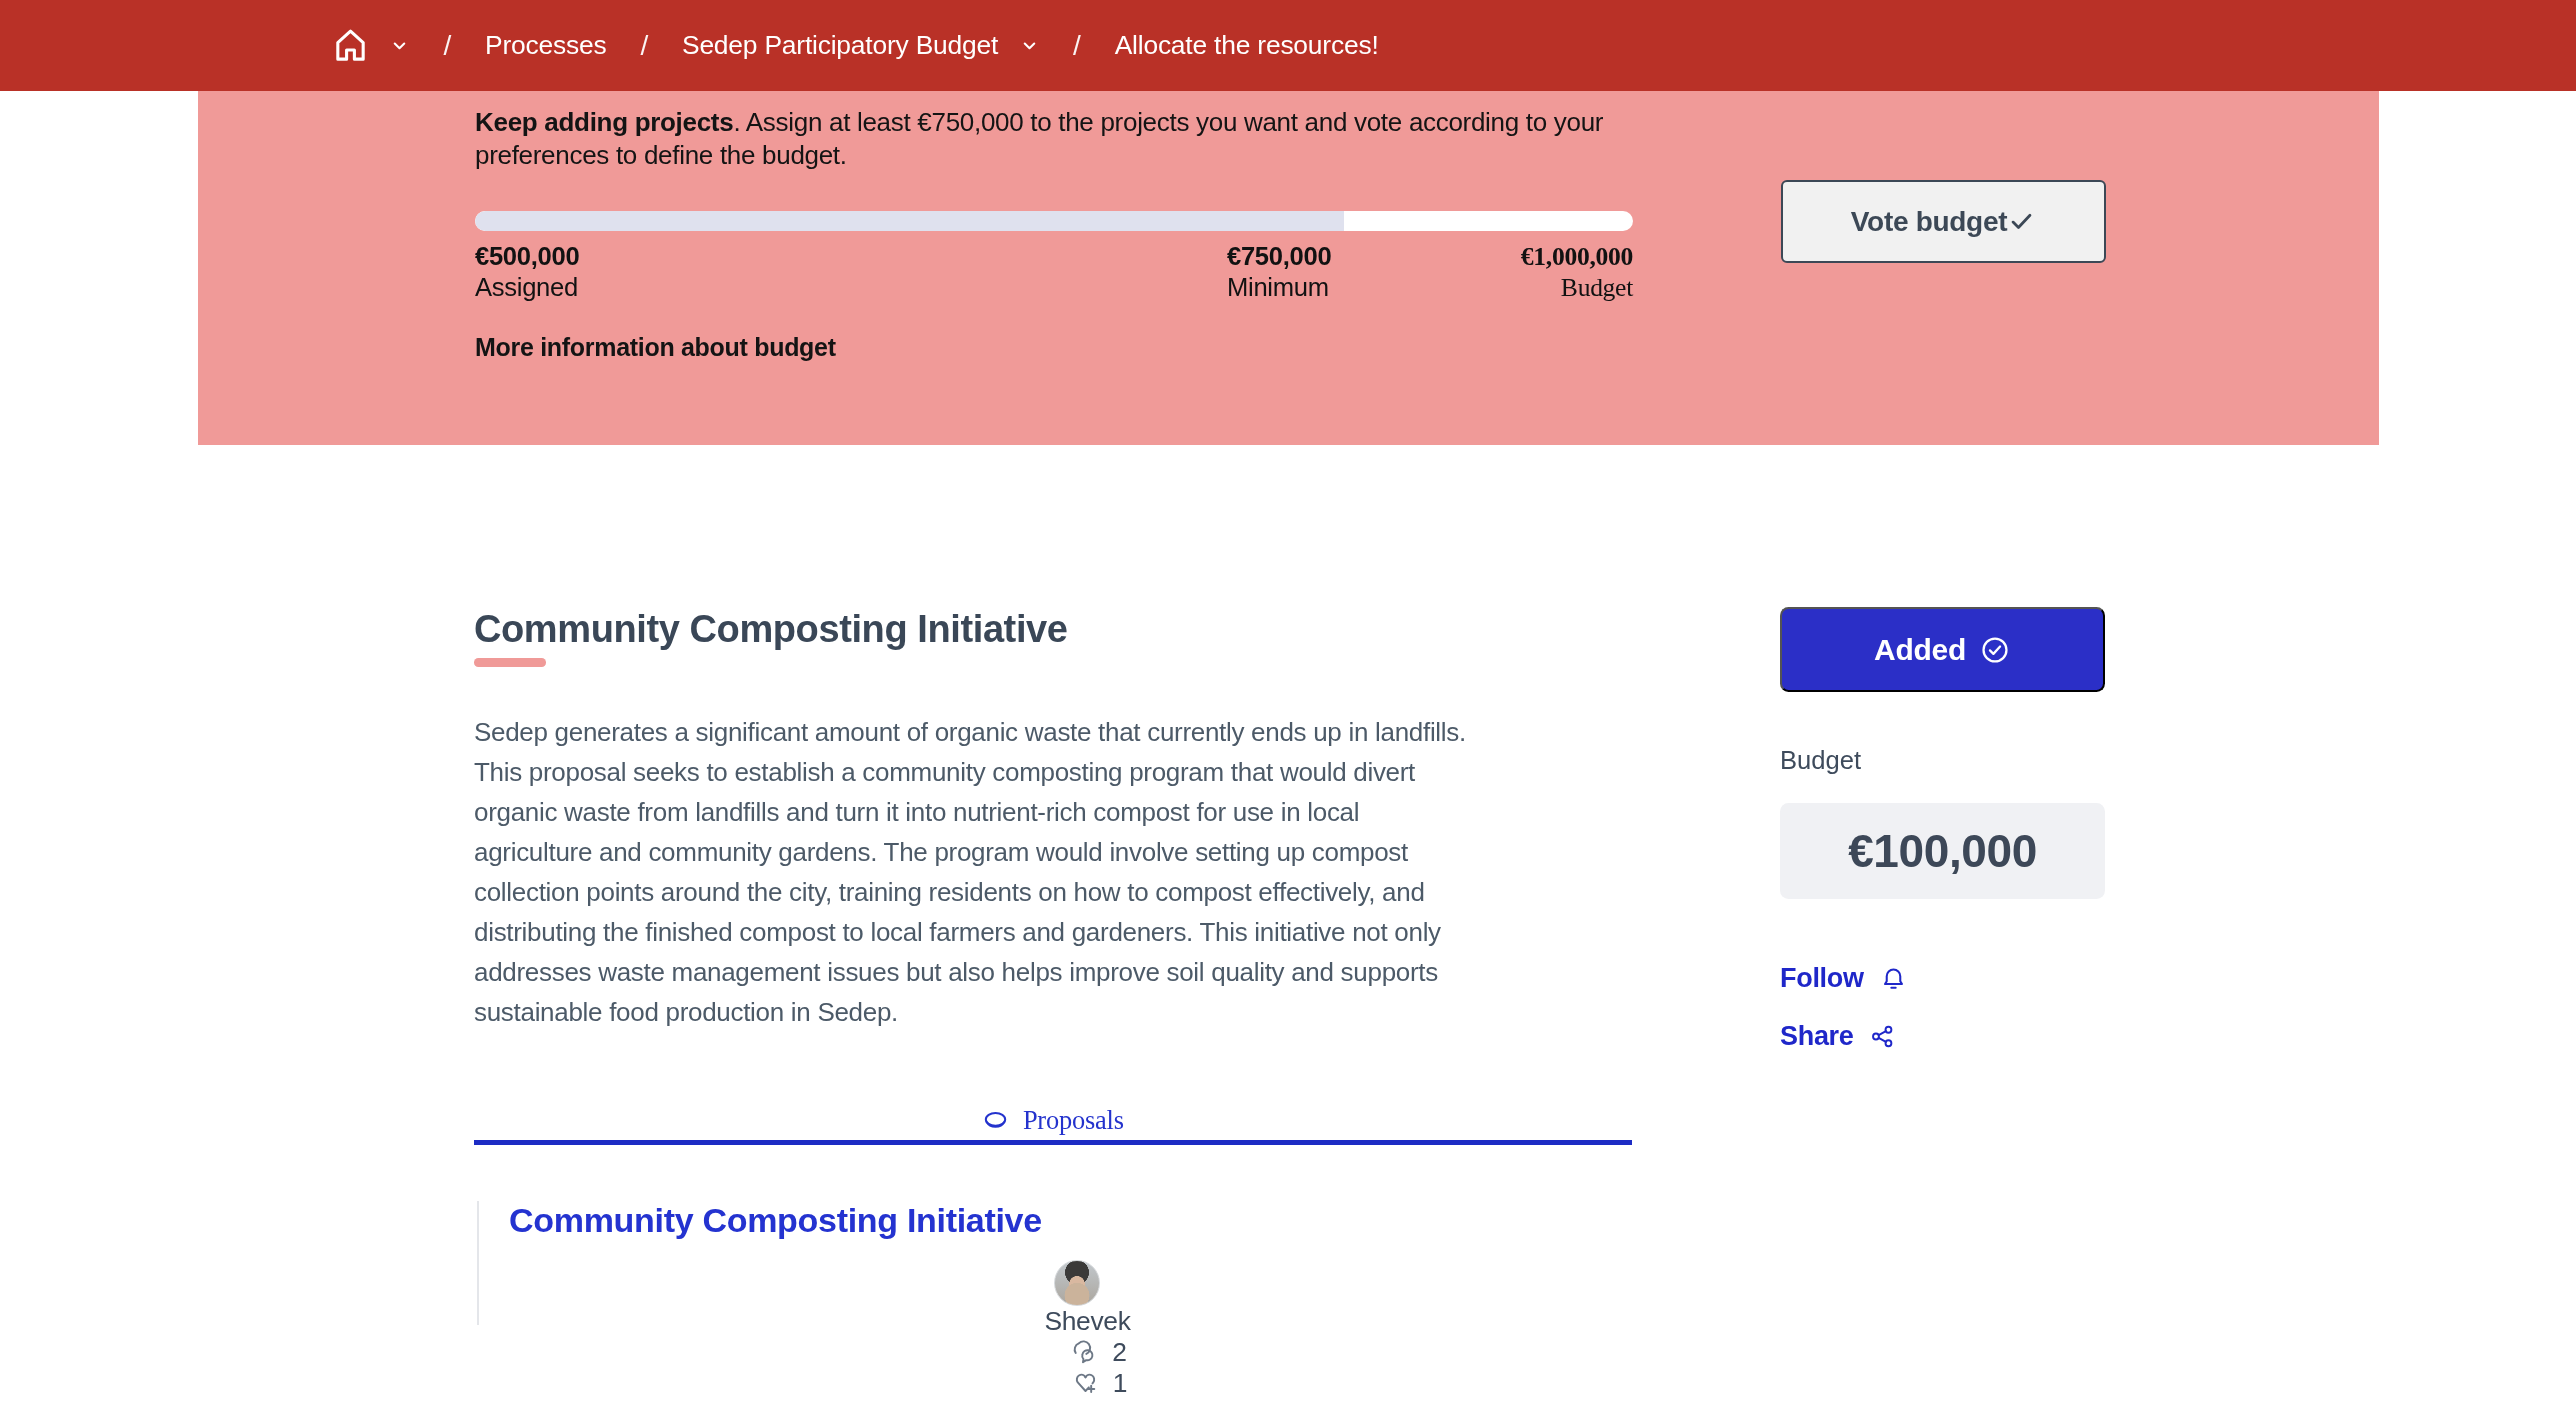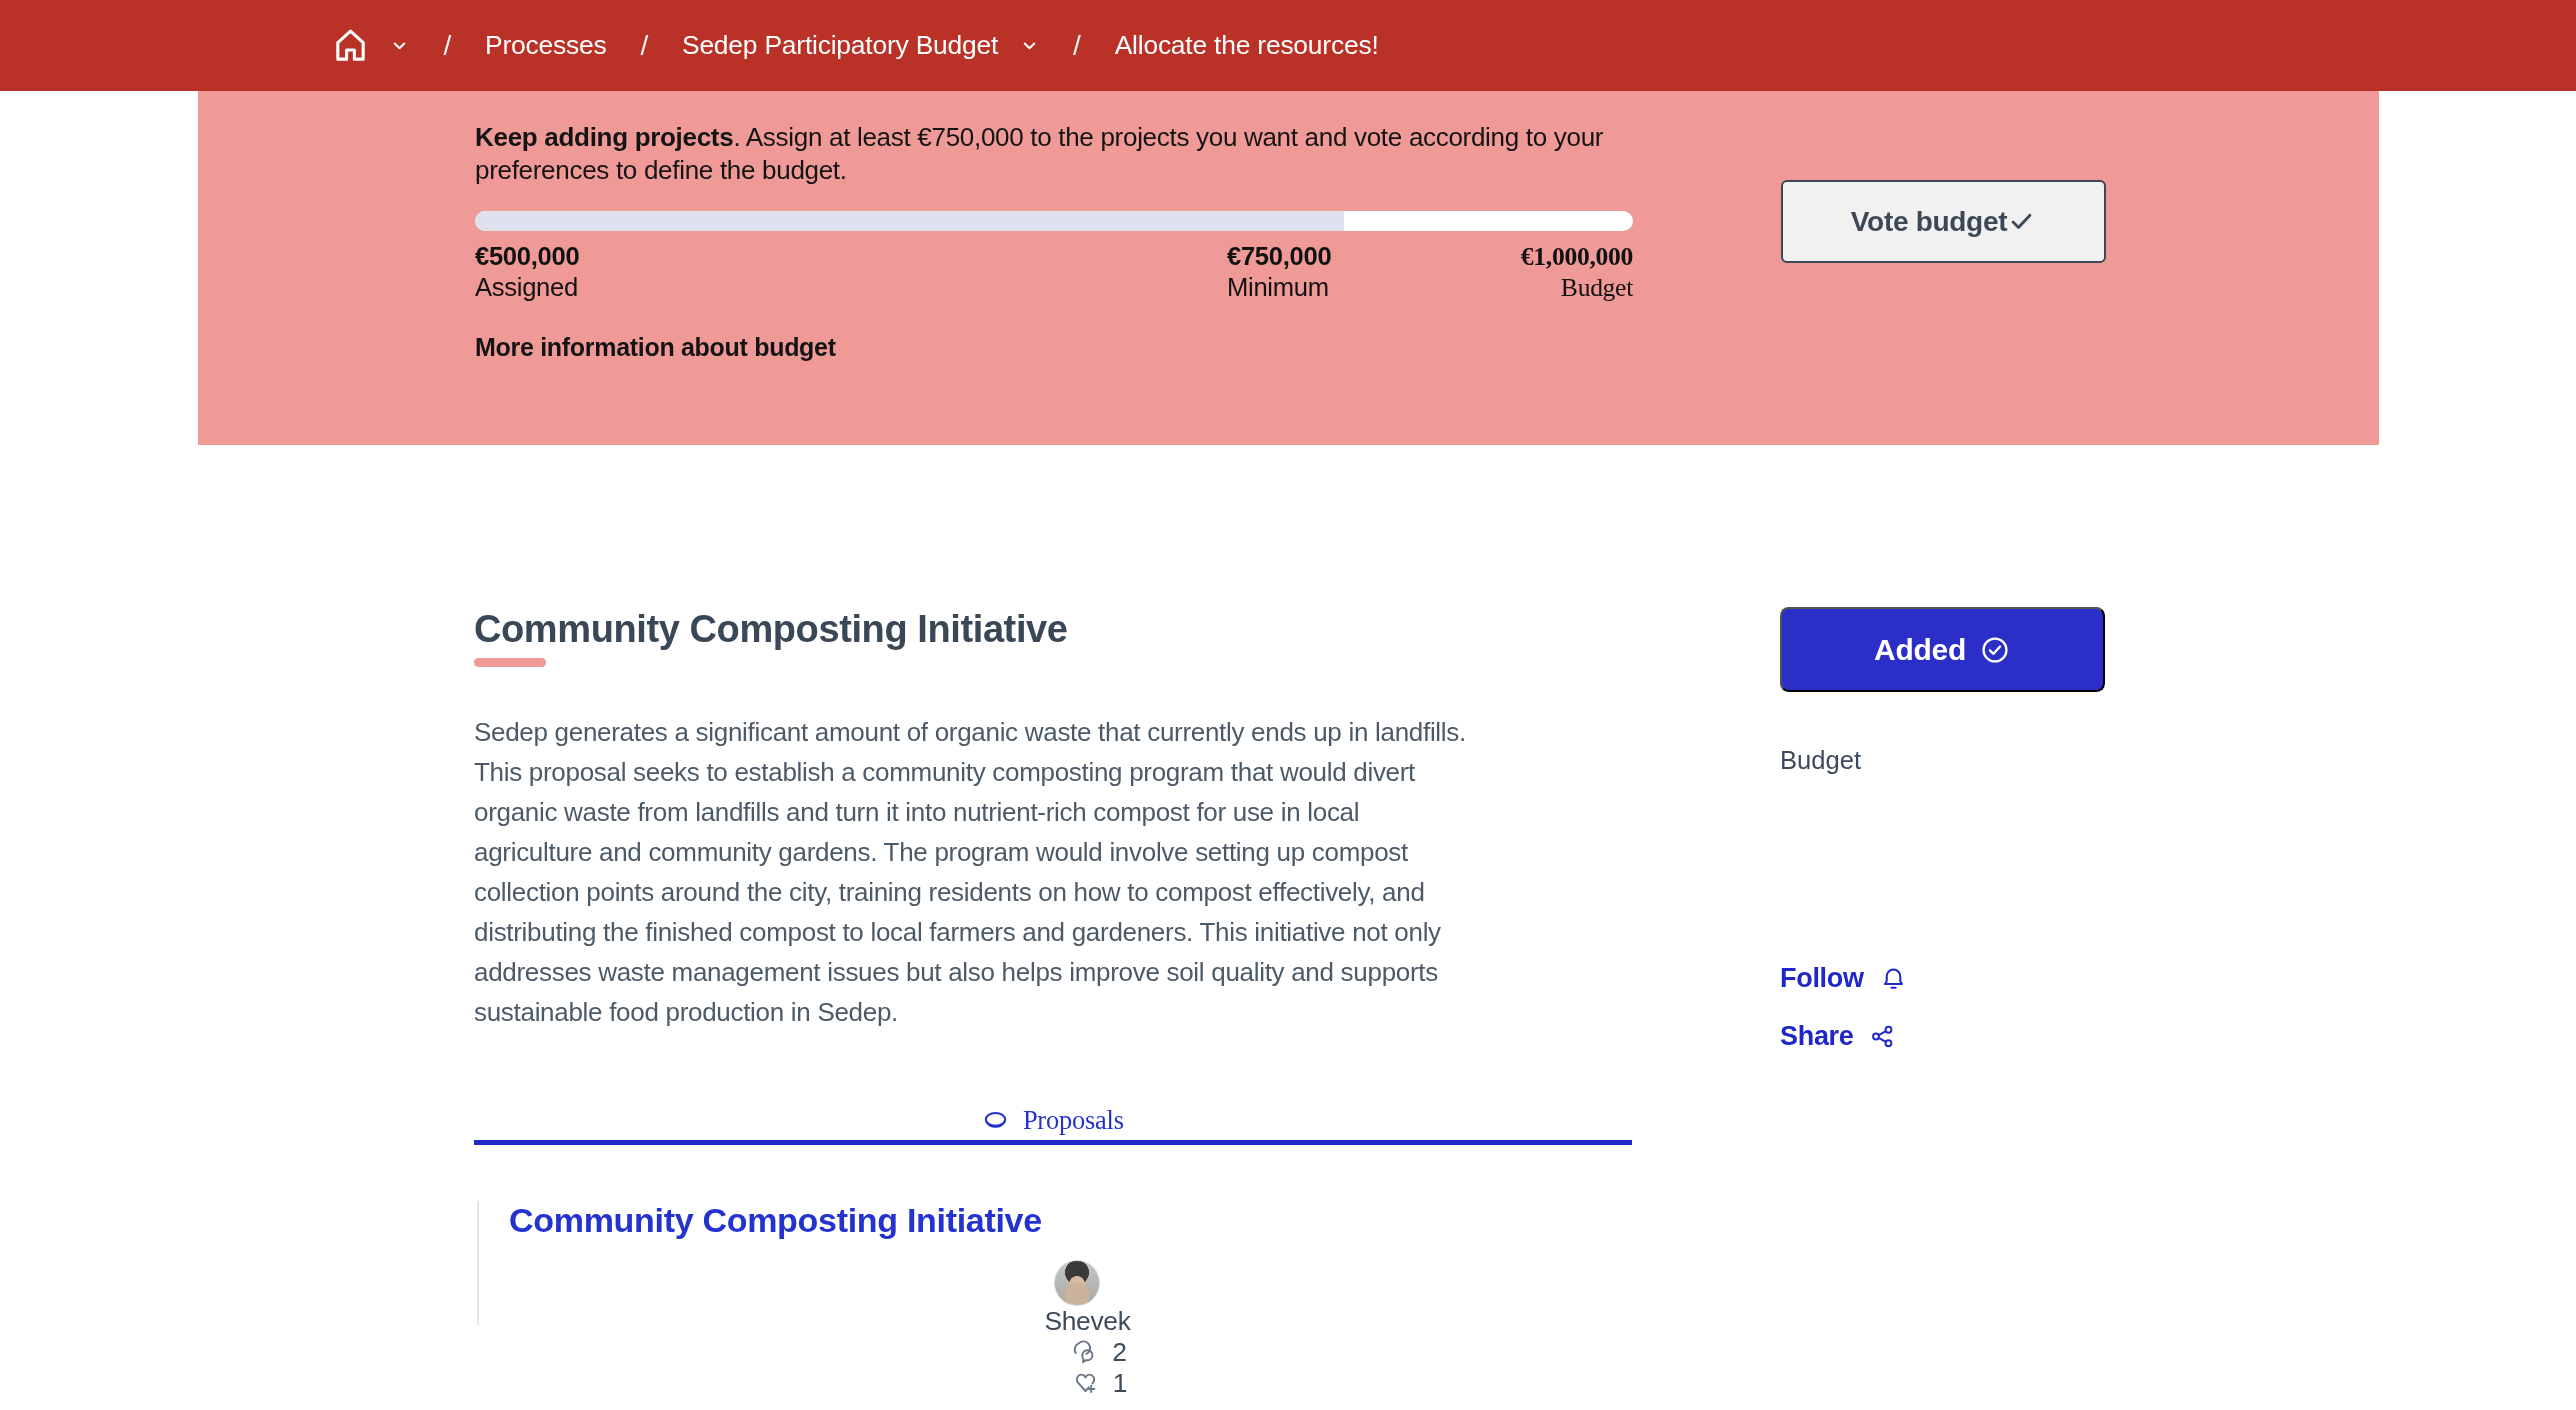--- a/index.html
+++ b/index.html
@@ -11,21 +11,21 @@
   .topbar { position:absolute; left:0; top:0; width:2576px; height:91px;
     background:#b93127; display:flex; align-items:center; padding-left:331px; color:#fff; }
   .crumbs { display:flex; align-items:center; gap:34px; font-size:26.4px; font-weight:400; letter-spacing:-0.2px; }
   .crumb-home { display:flex; align-items:center; gap:20.4px; cursor:pointer; }
   .crumb-sep { font-size:28px; font-weight:300; opacity:0.95; }
   .crumb-link { cursor:pointer; display:flex; align-items:center; gap:22px; }
   .icon { display:inline-flex; align-items:center; justify-content:center; }
 
   
   .banner { position:absolute; left:198px; top:91px; width:2181px; height:354px; background:#f09a98; }
-  .banner-msg { position:absolute; left:277px; top:30px; width:1235px; font-size:26px;
+  .banner-msg { position:absolute; left:277px; top:15px; width:1235px; font-size:26px;
     line-height:33px; color:#141414; white-space:pre-line; letter-spacing:-0.3px; }
   .banner-msg strong { font-weight:700; }
   .progress-track { position:absolute; left:277px; top:120px; width:1158px; height:19.6px;
     background:#ffffff; border-radius:10.2px; overflow:hidden; }
   .progress-fill { height:100%; background:#dfe1ee; border-radius:10.2px 0 0 10.2px; }
   .amounts { position:absolute; left:277px; top:150px; width:1158px; height:77px;
     font-size:25.6px; line-height:31px; color:#121212; letter-spacing:-0.3px; }
   .amount-block { position:absolute; top:0; }
   .amount-block .amt { font-weight:600; }
   .amount-left { left:0; text-align:left; }
@@ -216,20 +216,23 @@
     <span class="icon">
       <svg width="32" height="32" viewBox="0 0 24 24" fill="none" stroke="#ffffff" stroke-width="1.7" stroke-linecap="round" stroke-linejoin="round">
         <circle cx="12" cy="12" r="8.6"></circle>
         <path d="M8.2 12.3 L10.8 14.9 L15.8 9.4"></path>
       </svg>
     </span>
   </button>
 
   <div class="budget-label">Budget</div>
 
+  <div class="budget-box">
+    <span class="budget-amount">€100,000</span>
+  </div>
 
   <a class="side-link follow-link">
     <span>Follow</span>
     <span class="icon">
       <svg width="29" height="29" viewBox="0 0 24 24" fill="none" stroke="#1f27c9" stroke-width="1.7" stroke-linecap="round" stroke-linejoin="round">
         <path d="M12 4.5 A5.6 5.6 0 0 0 6.4 10.1 V14.2 L5 16.6 H19 L17.6 14.2 V10.1 A5.6 5.6 0 0 0 12 4.5 Z"></path>
         <path d="M10.2 19.6 H13.8"></path>
       </svg>
     </span>
   </a>

